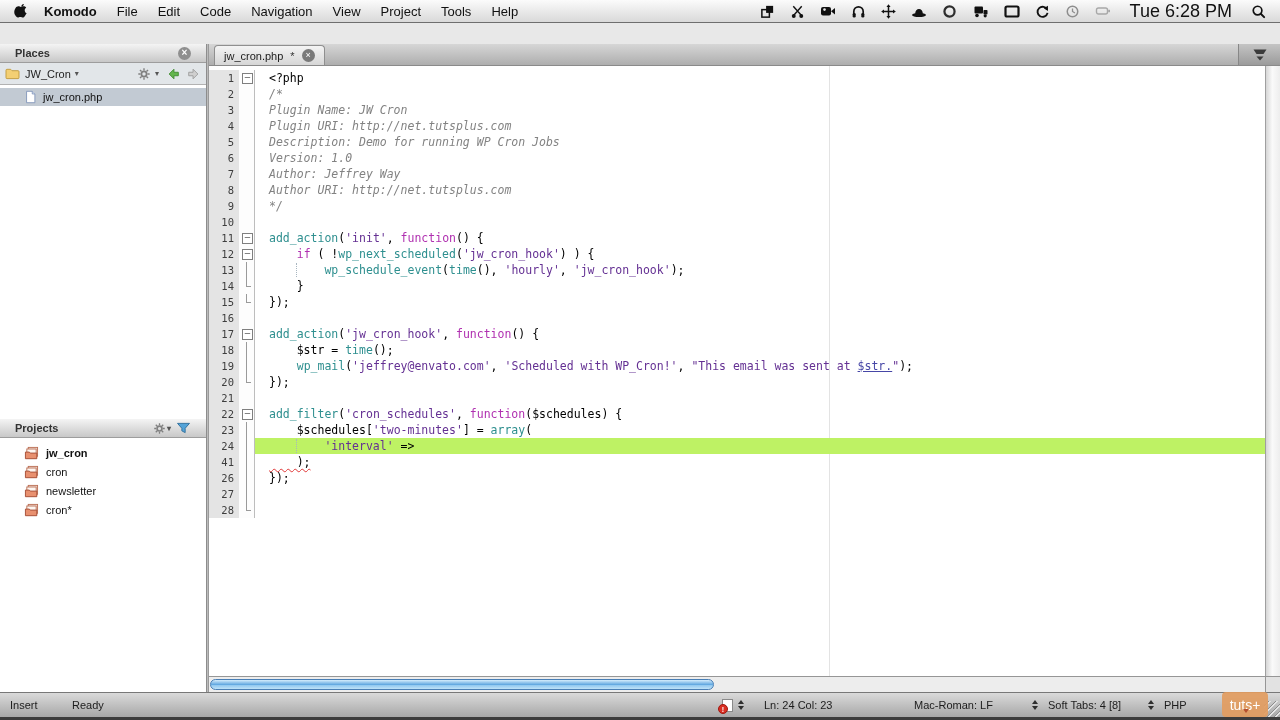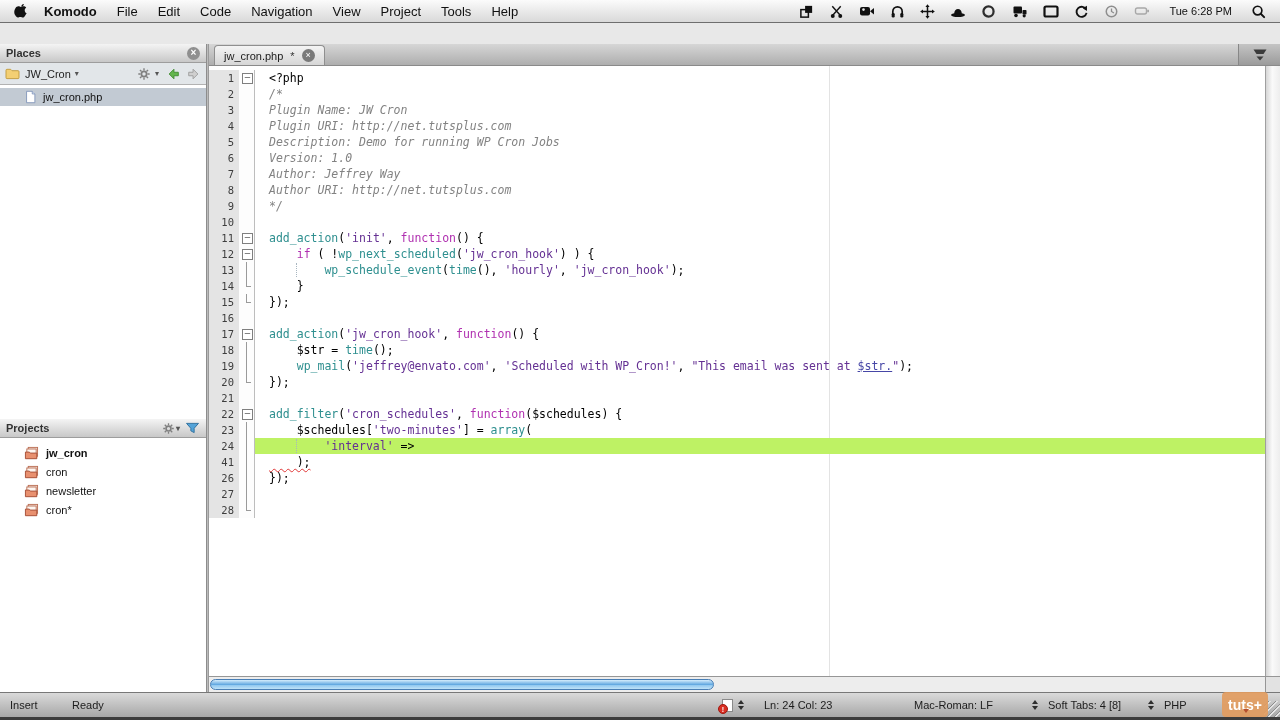--- a/index.html
+++ b/index.html
@@ -8,21 +8,21 @@
 
   
   #menubar { position:absolute; top:0; left:0; right:0; height:22px;
     background:linear-gradient(#fbfbfb,#d9d9d9); display:flex; align-items:center;
     padding:0 14px; font-size:13px; color:#111; z-index:50; }
   #apple-logo { margin-right:6px; display:flex; align-items:center; }
   .menu-item { padding:0 10px; }
   .menu-item.app { font-weight:bold; }
   #mb-right { margin-left:auto; display:flex; align-items:center; gap:15px; }
   .mbicon { display:flex; align-items:center; }
-  #mb-clock { font-size:11px; padding:0 4px; }
+  #mb-clock { font-size:18px; padding:0 4px; }
 
   
   #window { position:absolute; top:22px; left:0; width:1280px; height:695px;
     background:#e8e8e8; border-top:1px solid #6e6e6e; }
   #titlebar { height:21px; background:linear-gradient(#e6e6e6,#bcbcbc);
     border-bottom:1px solid #7f7f7f; position:relative; display:flex;
     align-items:center; justify-content:center; font-size:12px; color:#222; }
   #traffic { position:absolute; left:9px; top:4px; display:flex; }
   .tl { width:12px; height:12px; border-radius:50%; margin-right:8px; border:1px solid rgba(0,0,0,.3); }
   .tl.r { background:radial-gradient(circle at 35% 30%, #ff9d97, #de4b41); }
@@ -31,21 +31,21 @@
   #tb-pill { position:absolute; right:9px; top:7px; width:25px; height:8px;
     border-radius:4px; border:1px solid #8a8a8a; background:linear-gradient(#f6f6f6,#cdcdcd); }
 
   
   #leftpanel { position:absolute; left:0; top:21px; width:206px; bottom:25px;
     display:flex; flex-direction:column; background:#fff; }
   #divider { position:absolute; left:206px; top:21px; width:3px; bottom:25px;
     background:#bcbcbc; border-left:1px solid #8d8d8d; border-right:1px solid #9a9a9a; }
   .panel-header { height:19px; flex:none; background:linear-gradient(#f4f4f4,#c8c8c8);
     border-bottom:1px solid #9d9d9d; display:flex; align-items:center;
-    padding:0 6px; font-size:11px; font-weight:bold; color:#333; }
+    padding:0 15px; font-size:11px; font-weight:bold; color:#333; }
   .ph-spacer { flex:1; }
   .circle-close { width:13px; height:13px; border-radius:50%; background:#8f8f8f;
     color:#fff; font-size:10px; line-height:12px; text-align:center; font-weight:bold; }
   #places-toolbar { height:22px; flex:none; background:#e2e6e9; border-bottom:1px solid #b2b2b2;
     display:flex; align-items:center; padding:0 5px; gap:3px; font-size:11px; color:#222; }
   .caret { font-size:8px; color:#555; margin:0 1px; }
   .tb-spacer { flex:1; }
   #places-files { height:334px; flex:none; background:#fff; padding-top:3px; overflow:hidden; }
   .file-row { height:18px; display:flex; align-items:center; padding-left:24px; gap:6px; font-size:11px; color:#111; }
   .file-row.sel { background:#c2cad3; }
@@ -119,21 +119,21 @@
     text-align:center; font-weight:bold; }
   #sec-pos { width:150px; }
   #sec-enc { width:128px; }
   #sec-tabs { width:110px; }
   #sec-lang { width:52px; }
 
   #grip { position:absolute; right:0; bottom:0; width:16px; height:16px;
     background:repeating-linear-gradient(135deg, transparent 0 3px, #8b8b8b 3px 4px, #e4e4e4 4px 5px); }
   #watermark { position:absolute; right:12px; bottom:3px; width:46px; height:25px; border-radius:4px;
     background:rgba(226,156,96,.92); display:flex; align-items:center; justify-content:center;
-    color:#fff; font-weight:bold; font-size:14px; z-index:60; }
+    color:#fff; font-weight:normal; font-size:14px; z-index:60; }
   #watermark .wtri { position:absolute; bottom:1px; left:21px; width:0; height:0;
     border:3px solid transparent; border-top:4px solid #b5502e; }
 </style>
 </head>
 <body>
 
 <div id="menubar">
   <span id="apple-logo">
     <svg width="14" height="16" viewBox="0 0 16 18">
         <path fill="#111" d="M11.18 1.02c.06.72-.21 1.44-.72 2.01-.52.57-1.36 1.01-2.18.95-.08-.7.25-1.44.73-1.98.53-.62 1.43-1.07 2.17-.98zM13.87 12.04c-.38.87-.56 1.25-1.05 2.02-.68 1.07-1.65 2.4-2.84 2.41-1.06.01-1.33-.69-2.77-.68-1.44.01-1.74.69-2.8.68-1.19-.01-2.1-1.21-2.79-2.28C-.71 11.19.51 7.68 1.65 5.8c.81-1.33 2.09-2.11 3.3-2.11 1.23 0 2 .69 3.01.69.99 0 1.59-.69 3.01-.69 1.07 0 2.2.58 3.01 1.59-2.65 1.45-2.22 5.24.89 6.76z"></path>

